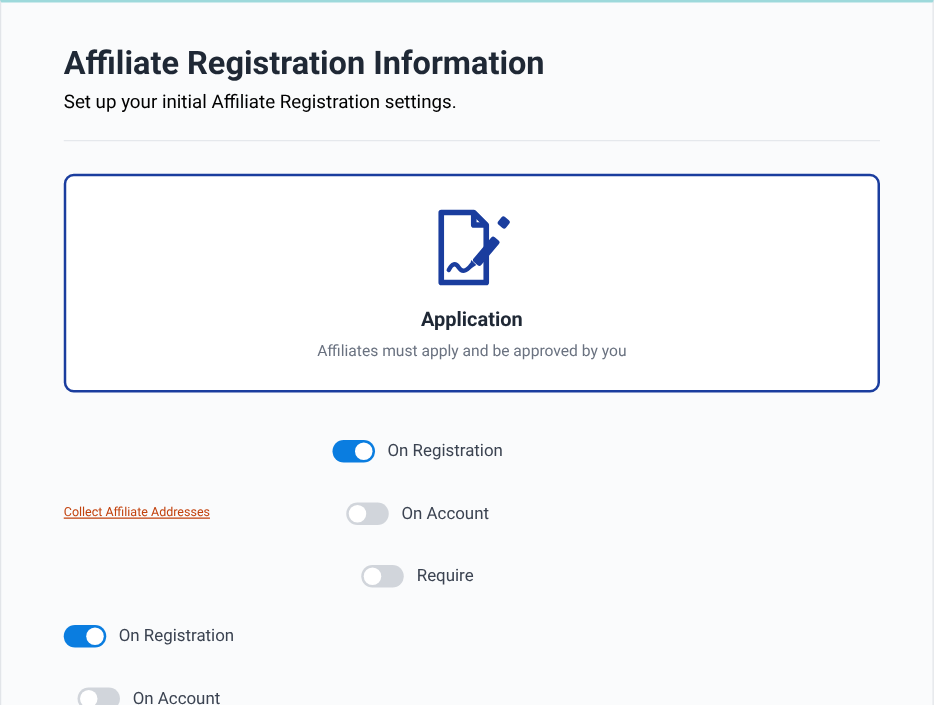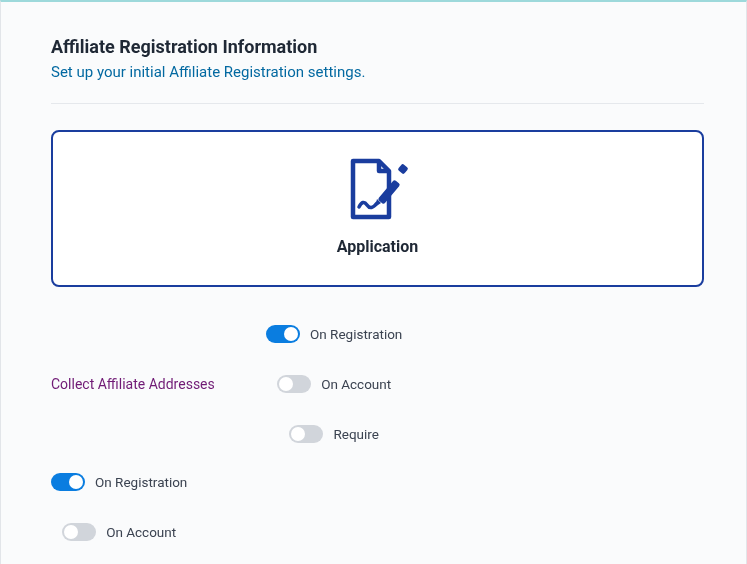--- a/index.html
+++ b/index.html
@@ -8,28 +8,28 @@
       background: #fafbfc;
       width: 747px;
       height: 564px;
       border-top: 2px solid #9dd9db;
       border-left: 1px solid #e2e5e9;
       border-right: 1px solid #e2e5e9;
       padding: 34px 42px 0 50px;
       color: #1f2835;
     }
     h1 {
-      font-size: 18px;
+      font-size: 26px;
       font-weight: 700;
       color: #1f2835;
       margin-bottom: 6px;
     }
     .subtitle {
       font-size: 15px;
-      color: #0369a1;
+      color: #000000;
       margin-bottom: 22px;
     }
     hr.sep {
       border: none;
       border-top: 1px solid #e5e8ec;
       margin-bottom: 26px;
     }
     .cards {
       display: flex;
       gap: 16px;
@@ -65,23 +65,24 @@
       font-size: 12.5px;
       color: #6a7280;
       line-height: 1.4;
     }
     .setting-row {
       display: flex;
       align-items: center;
       margin-bottom: 30px;
     }
     .setting-label {
-      font-size: 14px;
-      color: #701a75;
+      font-size: 10px;
+      color: #c2410c;
       width: 215px;
+      text-decoration: underline;
     }
     .toggles {
       display: flex;
       gap: 32px;
       align-items: center;
       flex-direction: column;
     }
     .toggle-item {
       display: flex;
       align-items: center;
@@ -135,20 +136,21 @@
           <path d="M20 52 Q24 44 28 50 T38 48" stroke-width="3.5" stroke-linecap="round"></path>
         </g>
         <g fill="#1a3d9e">
           <rect x="46" y="24" width="8" height="26" rx="2" transform="rotate(40 50 37)"></rect>
           <path d="M36 52 L42 48 L38 44 Z"></path>
           <rect x="60" y="10" width="8" height="8" rx="2" transform="rotate(40 64 14)"></rect>
         </g>
       </svg>
     </div>
     <div class="card-title">Application</div>
+    <div class="card-desc">Affiliates must apply and be approved by you</div>
   </div>
 
 
 
 </div>
 
 <div class="setting-row">
   <div class="setting-label">Collect Affiliate Addresses</div>
   <div class="toggles">
     <div class="toggle-item">

